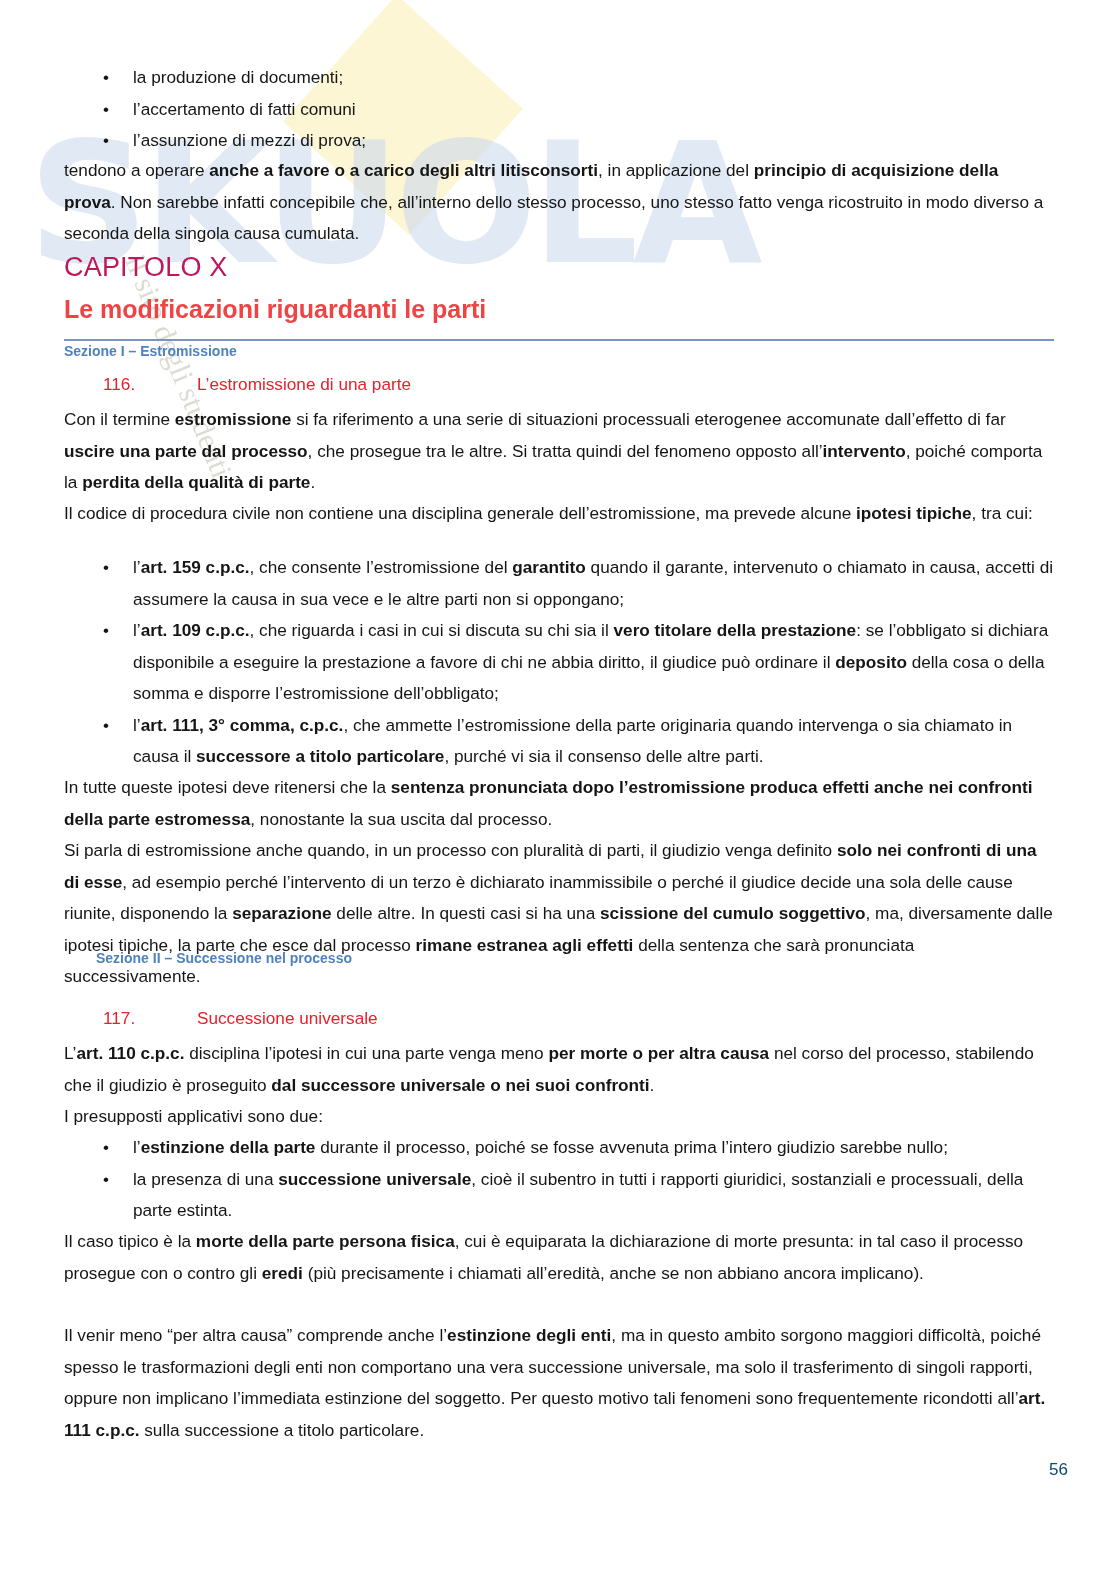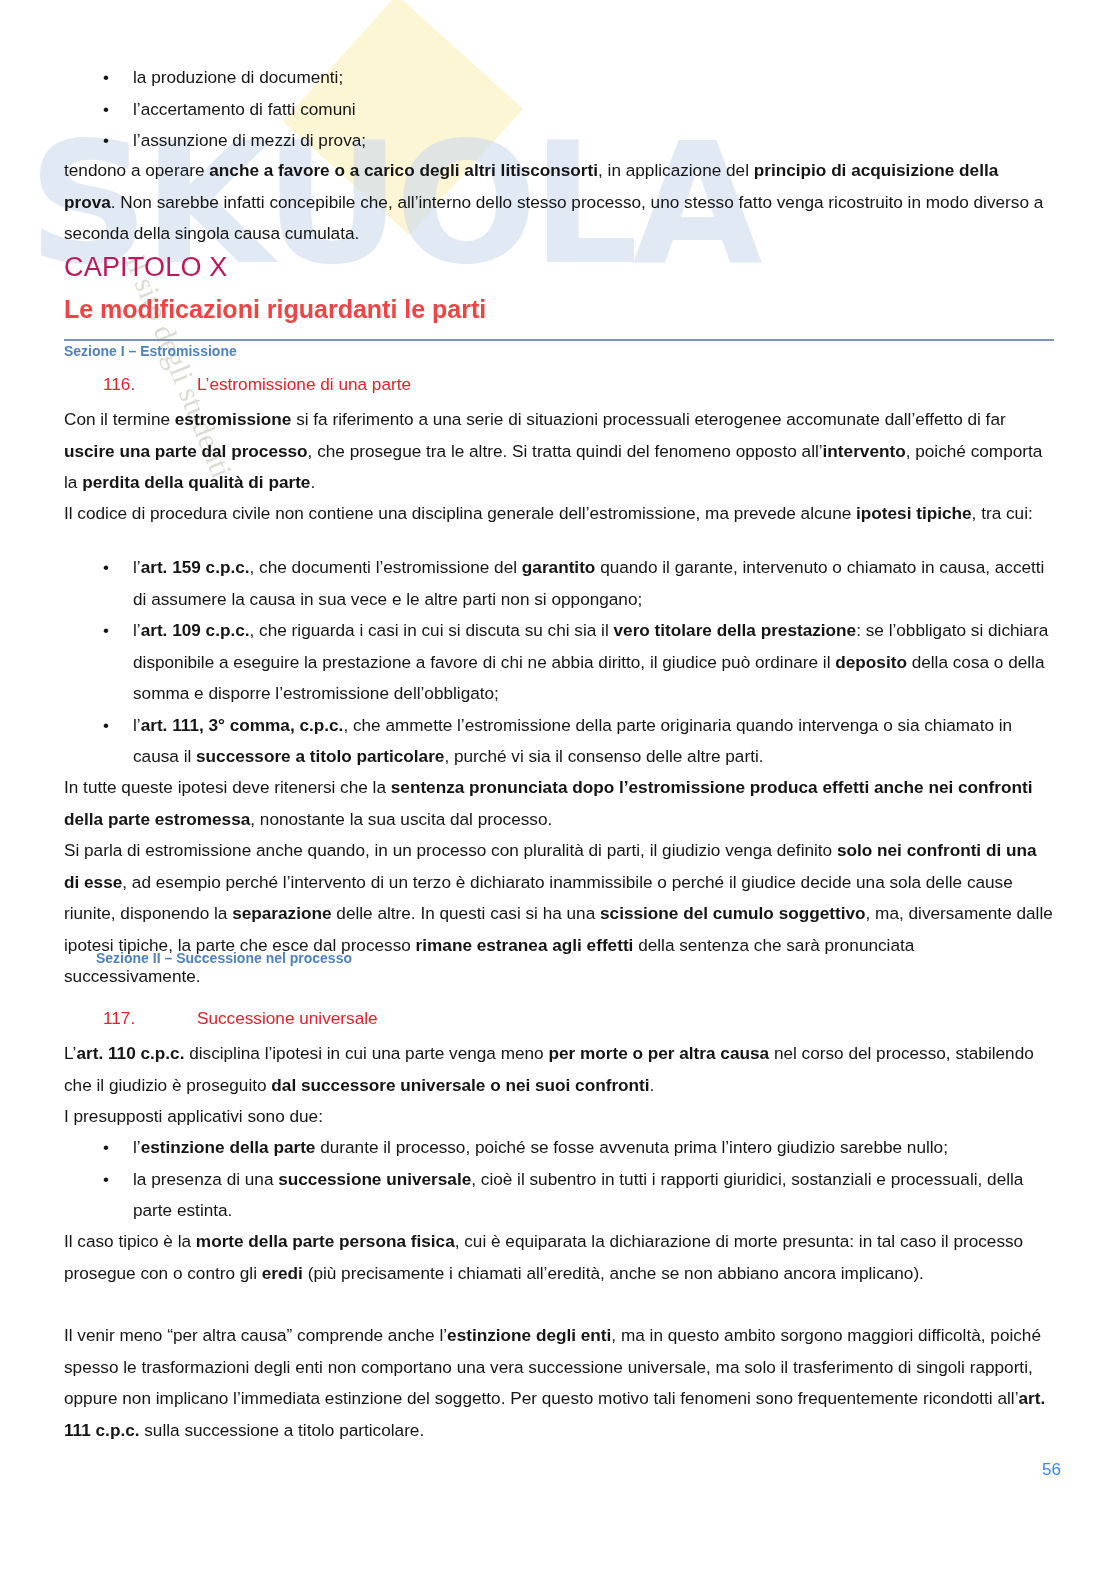--- a/index.html
+++ b/index.html
@@ -147,24 +147,24 @@
     font-size: 17.2px;
     color: #e8202a;
     white-space: nowrap;
   }
   .num-heading .num {
     display: inline-block;
     width: 94px;
   }
   .page-number {
     position: absolute;
-    right: 55px;
+    right: 48px;
     font-family: "Liberation Sans", sans-serif;
     font-size: 17px;
-    color: #3b82f6;
+    color: #0c4a6e;
   }
 </style>
 </head>
 <body>
 
 <div id="page">
 
   <div id="watermark">
     <div class="wm-diamond"></div>
     <div class="wm-logo">SKUOLA</div>
@@ -189,21 +189,21 @@
     <div class="section-heading" style="top:343px;">Sezione I – Estromissione</div>
 
     <div class="num-heading" style="top:374px;">
       <span class="num">116.</span><span>L’estromissione di una parte</span>
     </div>
 
     <p class="body-text col" style="top:404px;margin:0;"><span>Con il termine </span><b>estromissione</b><span> si fa riferimento a una serie di situazioni processuali eterogenee accomunate dall’effetto di far </span><b>uscire una parte dal processo</b><span>, che prosegue tra le altre. Si tratta quindi del fenomeno opposto all’</span><b>intervento</b><span>, poiché comporta la </span><b>perdita della qualità di parte</b><span>.</span></p>
     <p class="body-text col" style="top:498px;margin:0;"><span>Il codice di procedura civile non contiene una disciplina generale dell’estromissione, ma prevede alcune </span><b>ipotesi tipiche</b><span>, tra cui:</span></p>
 
     <ul class="body-text col bullets" style="top:552px;">
-      <li><span>l’</span><b>art. 159 c.p.c.</b><span>, che documenti l’estromissione del </span><b>garantito</b><span> quando il garante, intervenuto o chiamato in causa, accetti di assumere la causa in sua vece e le altre parti non si oppongano;</span></li>
+      <li><span>l’</span><b>art. 159 c.p.c.</b><span>, che consente l’estromissione del </span><b>garantito</b><span> quando il garante, intervenuto o chiamato in causa, accetti di assumere la causa in sua vece e le altre parti non si oppongano;</span></li>
       <li><span>l’</span><b>art. 109 c.p.c.</b><span>, che riguarda i casi in cui si discuta su chi sia il </span><b>vero titolare della prestazione</b><span>: se l’obbligato si dichiara disponibile a eseguire la prestazione a favore di chi ne abbia diritto, il giudice può ordinare il </span><b>deposito</b><span> della cosa o della somma e disporre l’estromissione dell’obbligato;</span></li>
       <li><span>l’</span><b>art. 111, 3° comma, c.p.c.</b><span>, che ammette l’estromissione della parte originaria quando intervenga o sia chiamato in causa il </span><b>successore a titolo particolare</b><span>, purché vi sia il consenso delle altre parti.</span></li>
     </ul>
 
     <p class="body-text col" style="top:772px;margin:0;"><span>In tutte queste ipotesi deve ritenersi che la </span><b>sentenza pronunciata dopo l’estromissione produca effetti anche nei confronti della parte estromessa</b><span>, nonostante la sua uscita dal processo.</span></p>
     <p class="body-text col" style="top:835px;margin:0;"><span>Si parla di estromissione anche quando, in un processo con pluralità di parti, il giudizio venga definito </span><b>solo nei confronti di una di esse</b><span>, ad esempio perché l’intervento di un terzo è dichiarato inammissibile o perché il giudice decide una sola delle cause riunite, disponendo la </span><b>separazione</b><span> delle altre. In questi casi si ha una </span><b>scissione del cumulo soggettivo</b><span>, ma, diversamente dalle ipotesi tipiche, la parte che esce dal processo </span><b>rimane estranea agli effetti</b><span> della sentenza che sarà pronunciata successivamente.</span></p>
 
     <div class="section-heading" style="top:950px;margin-left:32px;">Sezione II – Successione nel processo</div>
 
     <div class="num-heading" style="top:1008px;">

